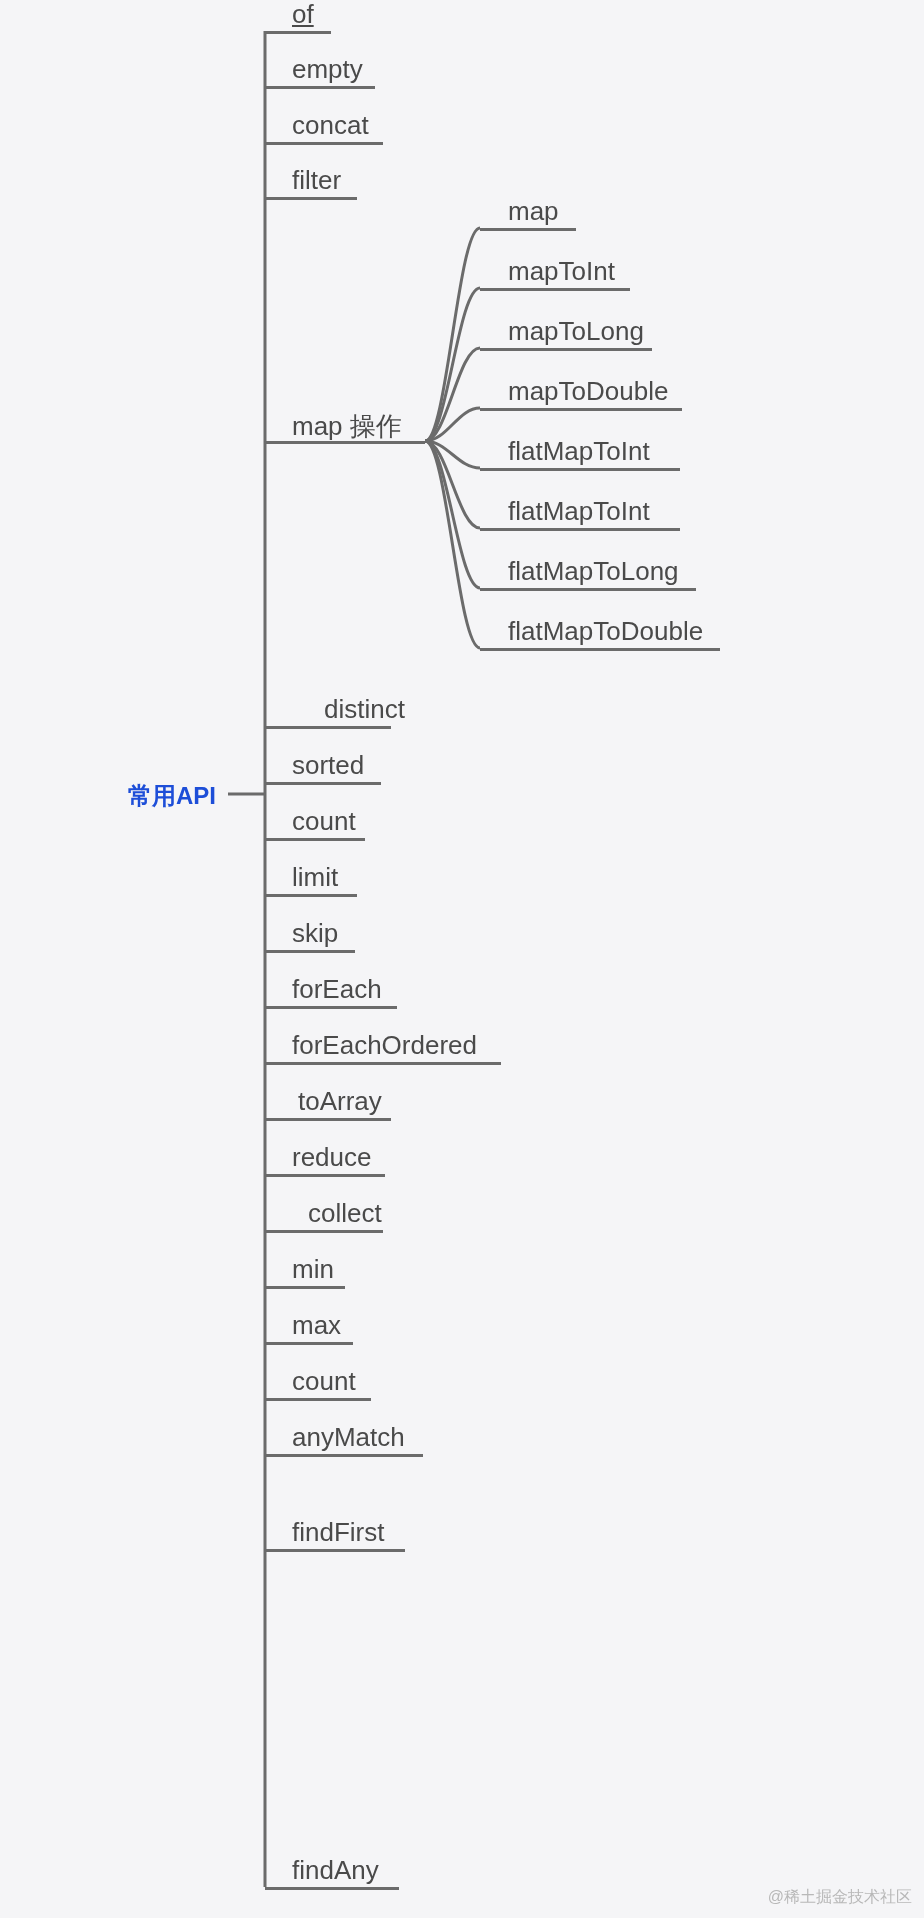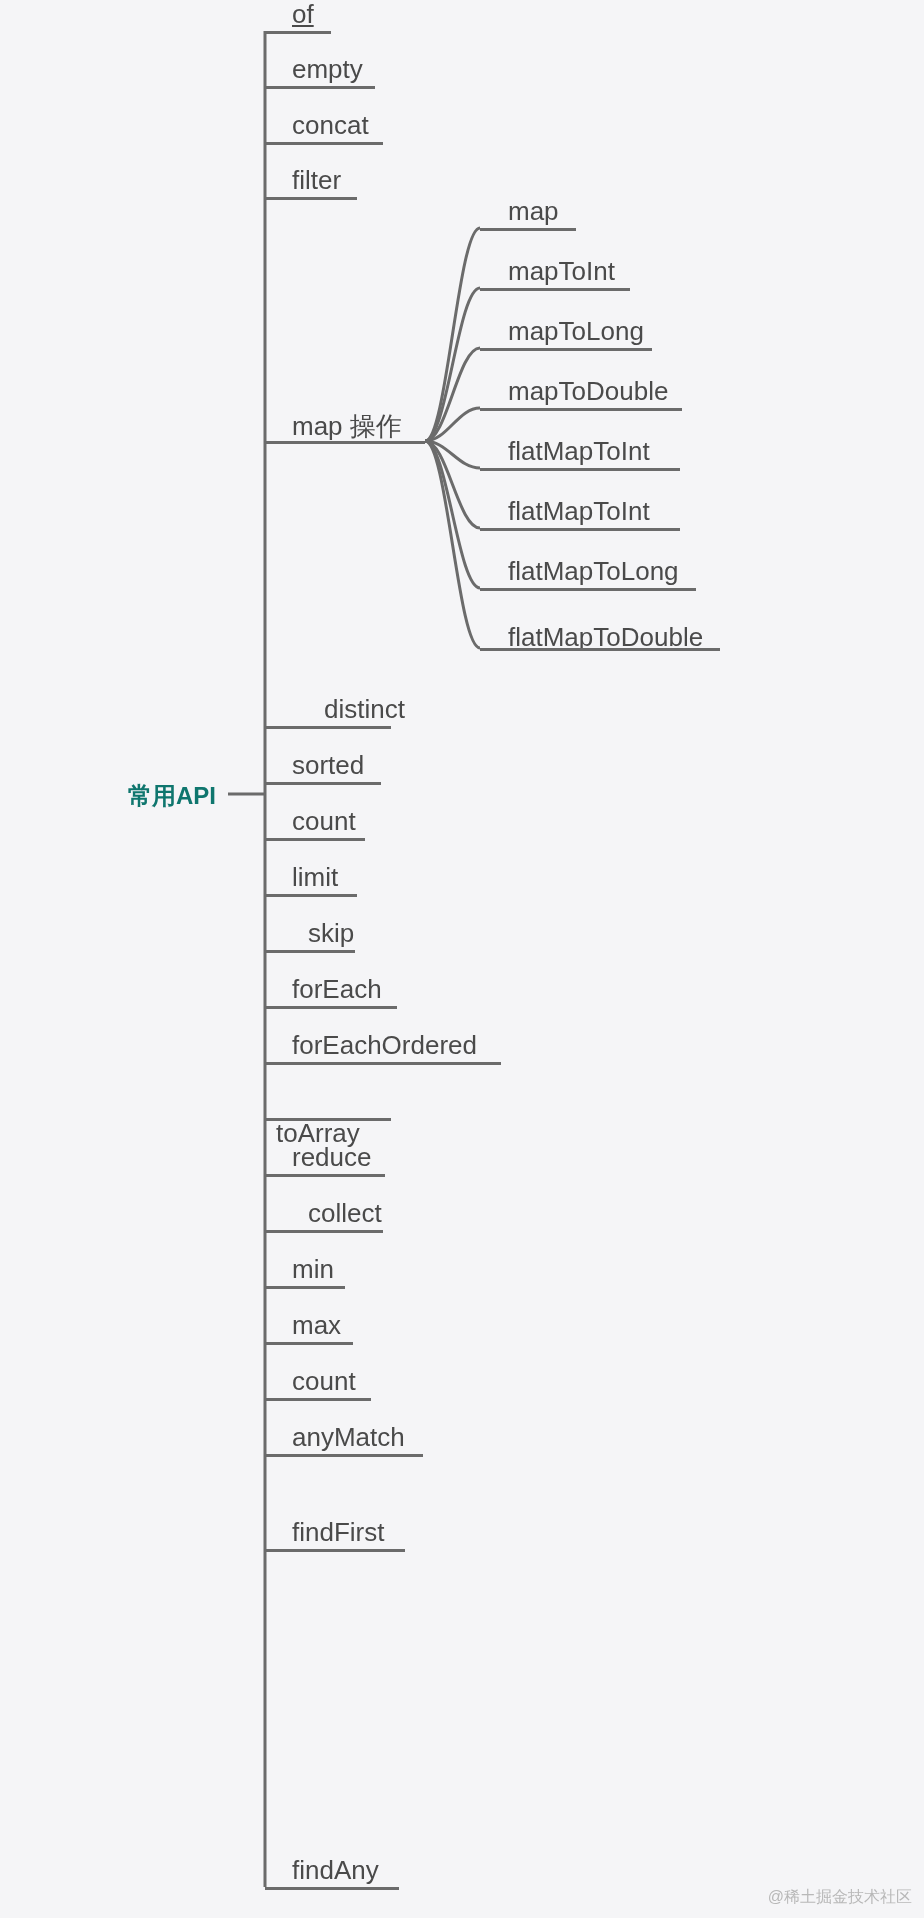--- a/index.html
+++ b/index.html
@@ -6,21 +6,21 @@
   body {
     background: #f5f5f7;
     font-family: -apple-system, "Helvetica Neue", Arial, "PingFang SC", "Microsoft YaHei", sans-serif;
     width: 924px;
     height: 1918px;
     position: relative;
     overflow: hidden;
   }
   .root-label {
     position: absolute;
-    color: #0f766e;
+    color: #1d4ed8;
     font-weight: 700;
     font-size: 24px;
     white-space: nowrap;
   }
   .node-label {
     position: absolute;
     color: #4a4a4a;
     font-size: 26px;
     font-weight: 400;
     white-space: nowrap;
@@ -86,27 +86,27 @@
     <div class="node-label" style="left: 292px; top: 409px;">map 操作</div>
     <div class="node-underline" style="left: 265px; top: 441px; width: 160px;"></div>
     <div class="node-label" style="left: 292px; top: 694px; margin-left: 32px;">distinct</div>
     <div class="node-underline" style="left: 265px; top: 726px; width: 126px;"></div>
     <div class="node-label" style="left: 292px; top: 750px;">sorted</div>
     <div class="node-underline" style="left: 265px; top: 782px; width: 116px;"></div>
     <div class="node-label" style="left: 292px; top: 806px;">count</div>
     <div class="node-underline" style="left: 265px; top: 838px; width: 100px;"></div>
     <div class="node-label" style="left: 292px; top: 862px;">limit</div>
     <div class="node-underline" style="left: 265px; top: 894px; width: 92px;"></div>
-    <div class="node-label" style="left: 292px; top: 918px; margin-left: 16px;">skip</div>
+    <div class="node-label" style="left: 292px; top: 918px;">skip</div>
     <div class="node-underline" style="left: 265px; top: 950px; width: 90px;"></div>
     <div class="node-label" style="left: 292px; top: 974px;">forEach</div>
     <div class="node-underline" style="left: 265px; top: 1006px; width: 132px;"></div>
     <div class="node-label" style="left: 292px; top: 1030px;">forEachOrdered</div>
     <div class="node-underline" style="left: 265px; top: 1062px; width: 236px;"></div>
-    <div class="node-label" style="left: 276px; top: 1086px; margin-top: 32px;">toArray</div>
+    <div class="node-label" style="left: 298px; top: 1086px;">toArray</div>
     <div class="node-underline" style="left: 265px; top: 1118px; width: 126px;"></div>
     <div class="node-label" style="left: 292px; top: 1142px;">reduce</div>
     <div class="node-underline" style="left: 265px; top: 1174px; width: 120px;"></div>
     <div class="node-label" style="left: 308px; top: 1198px;">collect</div>
     <div class="node-underline" style="left: 265px; top: 1230px; width: 118px;"></div>
     <div class="node-label" style="left: 292px; top: 1254px;">min</div>
     <div class="node-underline" style="left: 265px; top: 1286px; width: 80px;"></div>
     <div class="node-label" style="left: 292px; top: 1310px;">max</div>
     <div class="node-underline" style="left: 265px; top: 1342px; width: 88px;"></div>
     <div class="node-label" style="left: 292px; top: 1366px;">count</div>
@@ -127,17 +127,17 @@
     <div class="node-label" style="left: 508px; top: 316px;">mapToLong</div>
     <div class="node-underline" style="left: 480px; top: 348px; width: 172px;"></div>
     <div class="node-label" style="left: 508px; top: 376px;">mapToDouble</div>
     <div class="node-underline" style="left: 480px; top: 408px; width: 202px;"></div>
     <div class="node-label" style="left: 508px; top: 436px;">flatMapToInt</div>
     <div class="node-underline" style="left: 480px; top: 468px; width: 200px;"></div>
     <div class="node-label" style="left: 508px; top: 496px;">flatMapToInt</div>
     <div class="node-underline" style="left: 480px; top: 528px; width: 200px;"></div>
     <div class="node-label" style="left: 508px; top: 556px;">flatMapToLong</div>
     <div class="node-underline" style="left: 480px; top: 588px; width: 216px;"></div>
-    <div class="node-label" style="left: 508px; top: 616px; margin-top: 6px;">flatMapToDouble</div>
+    <div class="node-label" style="left: 508px; top: 616px;">flatMapToDouble</div>
     <div class="node-underline" style="left: 480px; top: 648px; width: 240px;"></div>
   </div>
 
 <div class="watermark">@稀土掘金技术社区</div>
 
 </body></html>

